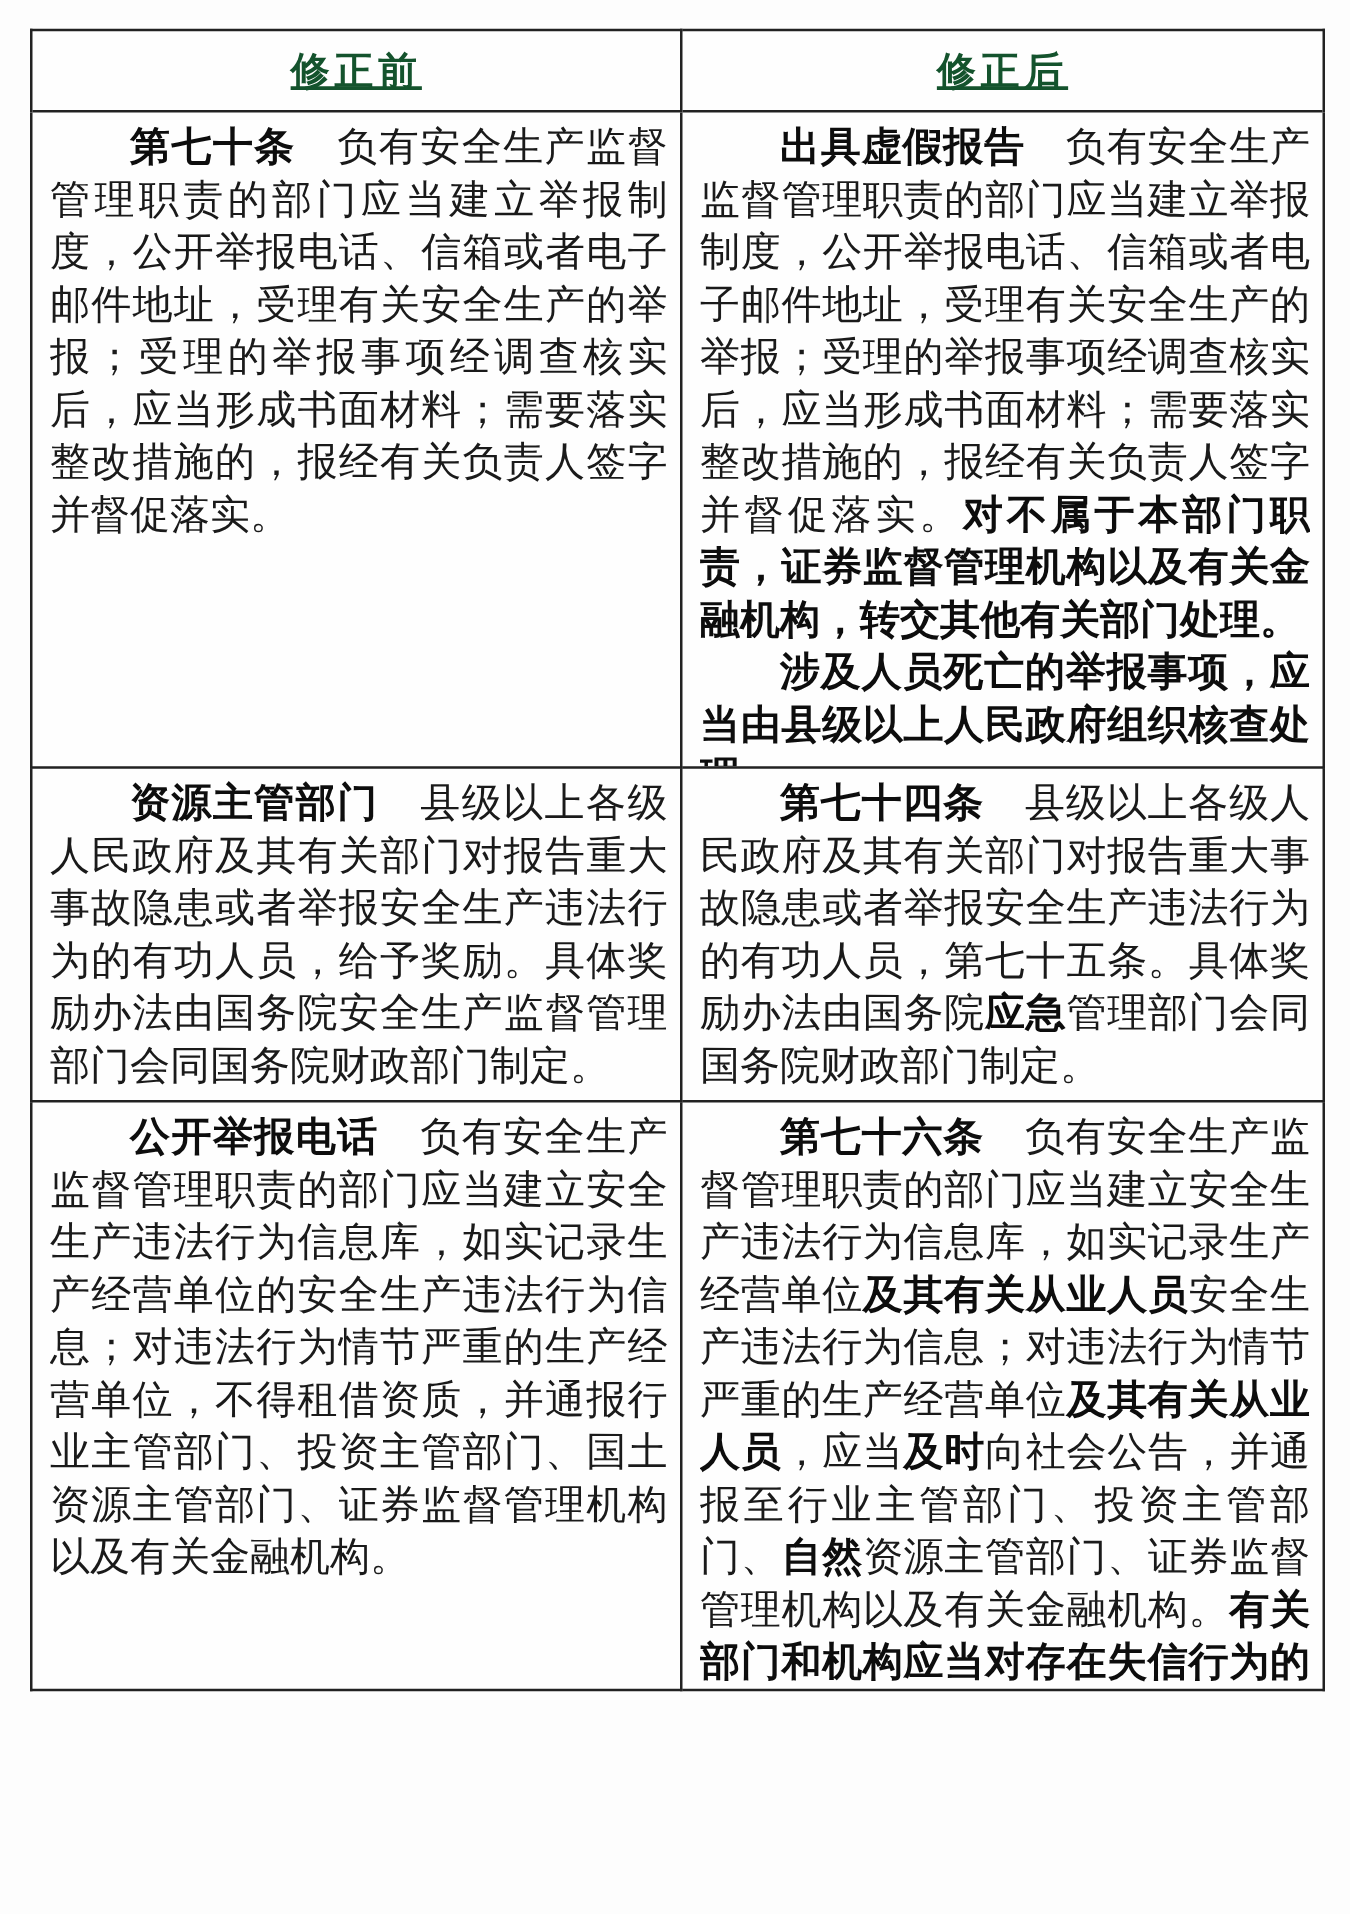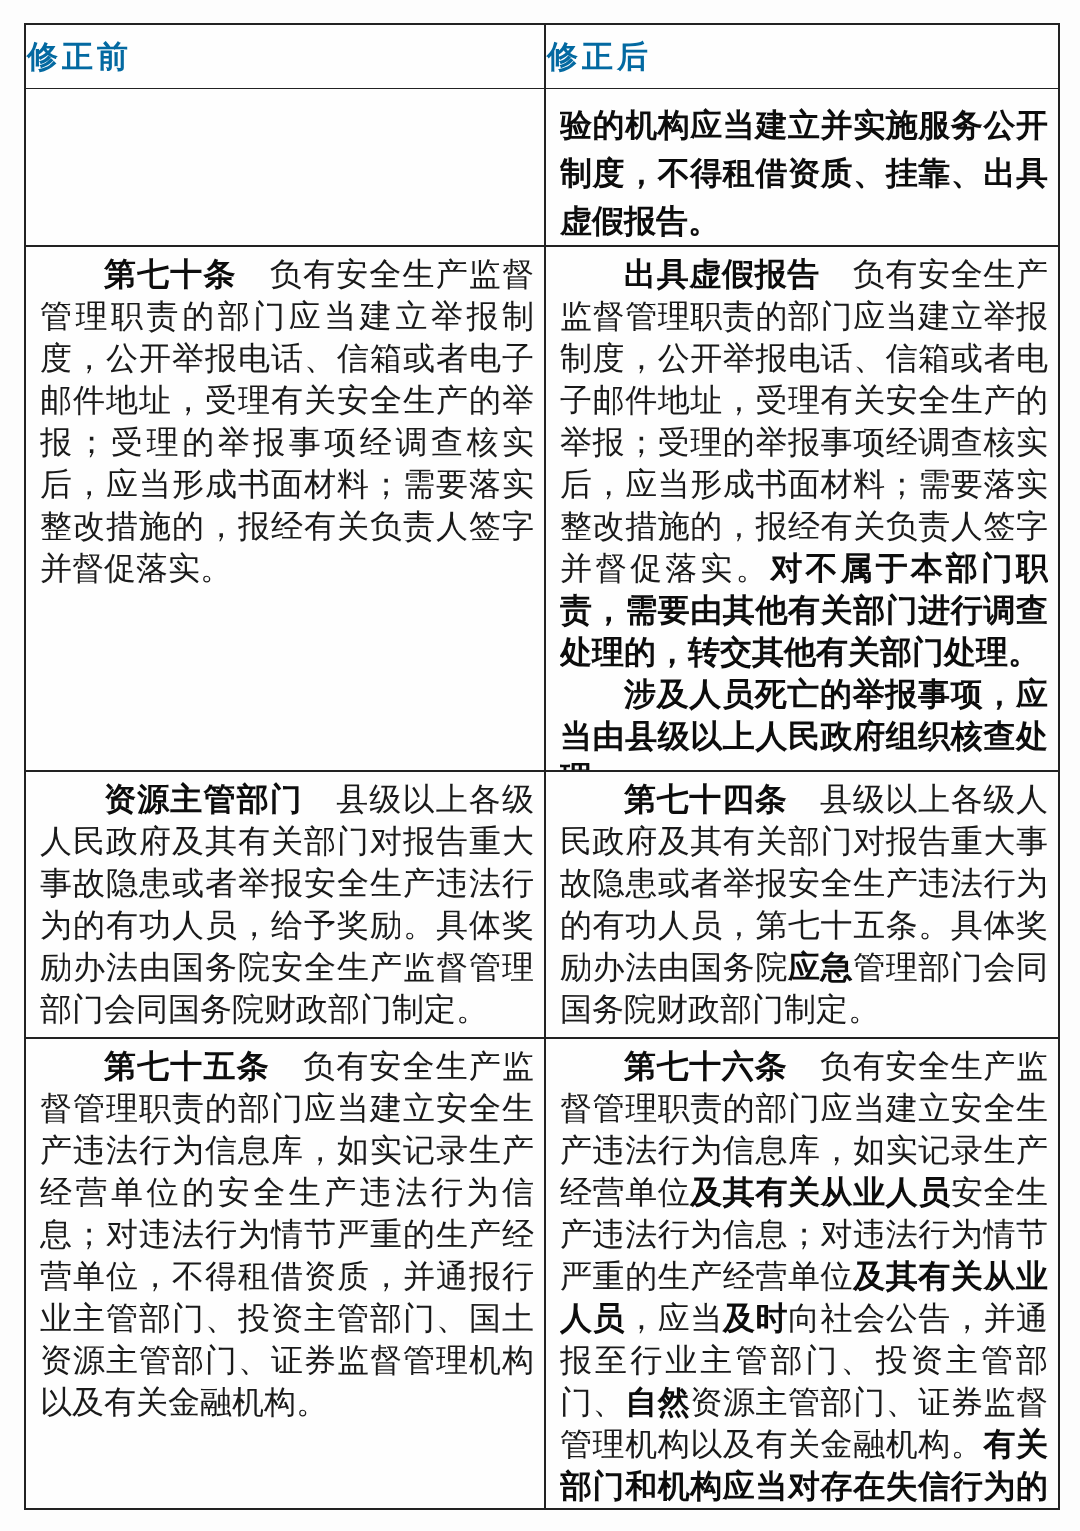--- a/index.html
+++ b/index.html
@@ -25,26 +25,27 @@
     background: #fefefe;
   }
   table.cmp th,
   table.cmp td {
     border: 2px solid #222222;
   }
   table.cmp thead th {
     height: 61px;
     border-bottom-width: 1px;
     vertical-align: middle;
-    text-align: left;
+    text-align: center;
     font-family: "Liberation Sans", "DejaVu Sans", sans-serif;
     font-weight: 700;
     font-size: 31px;
     letter-spacing: 4px;
-    color: #0369a1;
+    color: #14532d;
+    text-decoration: underline;
   }
   table.cmp tbody tr.row-0 td { border-top-width: 1px; }
   table.cmp td {
     vertical-align: top;
     padding: 6px 10px 0 14px;
   }
   .cell-inner { overflow: hidden; }
   tr.row-0 .cell-inner { height: 150px; }
   tr.row-1 .cell-inner { height: 517px; }
   tr.row-2 .cell-inner { height: 259px; }
@@ -79,59 +80,49 @@
       <col style="width:520px">
       <col style="width:514px">
     </colgroup>
     <thead>
       <tr>
         <th>修正前</th>
         <th>修正后</th>
       </tr>
     </thead>
     <tbody id="cmp-body">
-        <tr class="row-0">
-          <td>
-            <div class="cell-inner"></div>
-          </td>
-          <td>
-            <div class="cell-inner">
-              <p class="para"><span class="seg-bold">验的机构应当建立并实施服务公开制度，不得租借资质、挂靠、出具虚假报告。</span></p>
-            </div>
-          </td>
-        </tr>
         <tr class="row-1">
           <td>
             <div class="cell-inner">
               <p class="para indent"><span class="seg-bold">第七十条</span><span class="seg-regular">　负有安全生产监督管理职责的部门应当建立举报制度，公开举报电话、信箱或者电子邮件地址，受理有关安全生产的举报；受理的举报事项经调查核实后，应当形成书面材料；需要落实整改措施的，报经有关负责人签字并督促落实。</span></p>
             </div>
           </td>
           <td>
             <div class="cell-inner">
-              <p class="para indent"><span class="seg-bold">出具虚假报告</span><span class="seg-regular">　负有安全生产监督管理职责的部门应当建立举报制度，公开举报电话、信箱或者电子邮件地址，受理有关安全生产的举报；受理的举报事项经调查核实后，应当形成书面材料；需要落实整改措施的，报经有关负责人签字并督促落实。</span><span class="seg-bold">对不属于本部门职责，需要由其他有关部门进行调查处理的，转交其他有关部门处理。</span></p>
+              <p class="para indent"><span class="seg-bold">出具虚假报告</span><span class="seg-regular">　负有安全生产监督管理职责的部门应当建立举报制度，公开举报电话、信箱或者电子邮件地址，受理有关安全生产的举报；受理的举报事项经调查核实后，应当形成书面材料；需要落实整改措施的，报经有关负责人签字并督促落实。</span><span class="seg-bold">对不属于本部门职责，证券监督管理机构以及有关金融机构，转交其他有关部门处理。</span></p>
               <p class="para indent"><span class="seg-bold">涉及人员死亡的举报事项，应当由县级以上人民政府组织核查处理。</span></p>
             </div>
           </td>
         </tr>
         <tr class="row-2">
           <td>
             <div class="cell-inner">
               <p class="para indent"><span class="seg-bold">资源主管部门</span><span class="seg-regular">　县级以上各级人民政府及其有关部门对报告重大事故隐患或者举报安全生产违法行为的有功人员，给予奖励。具体奖励办法由国务院安全生产监督管理部门会同国务院财政部门制定。</span></p>
             </div>
           </td>
           <td>
             <div class="cell-inner">
               <p class="para indent"><span class="seg-bold">第七十四条</span><span class="seg-regular">　县级以上各级人民政府及其有关部门对报告重大事故隐患或者举报安全生产违法行为的有功人员，第七十五条。具体奖励办法由国务院</span><span class="seg-bold">应急</span><span class="seg-regular">管理部门会同国务院财政部门制定。</span></p>
             </div>
           </td>
         </tr>
         <tr class="row-3">
           <td>
             <div class="cell-inner">
-              <p class="para indent"><span class="seg-bold">第七十五条</span><span class="seg-regular">　负有安全生产监督管理职责的部门应当建立安全生产违法行为信息库，如实记录生产经营单位的安全生产违法行为信息；对违法行为情节严重的生产经营单位，不得租借资质，并通报行业主管部门、投资主管部门、国土资源主管部门、证券监督管理机构以及有关金融机构。</span></p>
+              <p class="para indent"><span class="seg-bold">公开举报电话</span><span class="seg-regular">　负有安全生产监督管理职责的部门应当建立安全生产违法行为信息库，如实记录生产经营单位的安全生产违法行为信息；对违法行为情节严重的生产经营单位，不得租借资质，并通报行业主管部门、投资主管部门、国土资源主管部门、证券监督管理机构以及有关金融机构。</span></p>
             </div>
           </td>
           <td>
             <div class="cell-inner">
               <p class="para indent"><span class="seg-bold">第七十六条</span><span class="seg-regular">　负有安全生产监督管理职责的部门应当建立安全生产违法行为信息库，如实记录生产经营单位</span><span class="seg-bold">及其有关从业人员</span><span class="seg-regular">安全生产违法行为信息；对违法行为情节严重的生产经营单位</span><span class="seg-bold">及其有关从业人员</span><span class="seg-regular">，应当</span><span class="seg-bold">及时</span><span class="seg-regular">向社会公告，并通报至行业主管部门、投资主管部门、</span><span class="seg-bold">自然</span><span class="seg-regular">资源主管部门、证券监督管理机构以及有关金融机构。</span><span class="seg-bold">有关部门和机构应当对存在失信行为的生产经</span></p>
             </div>
           </td>
         </tr>
       </tbody>
   </table>

